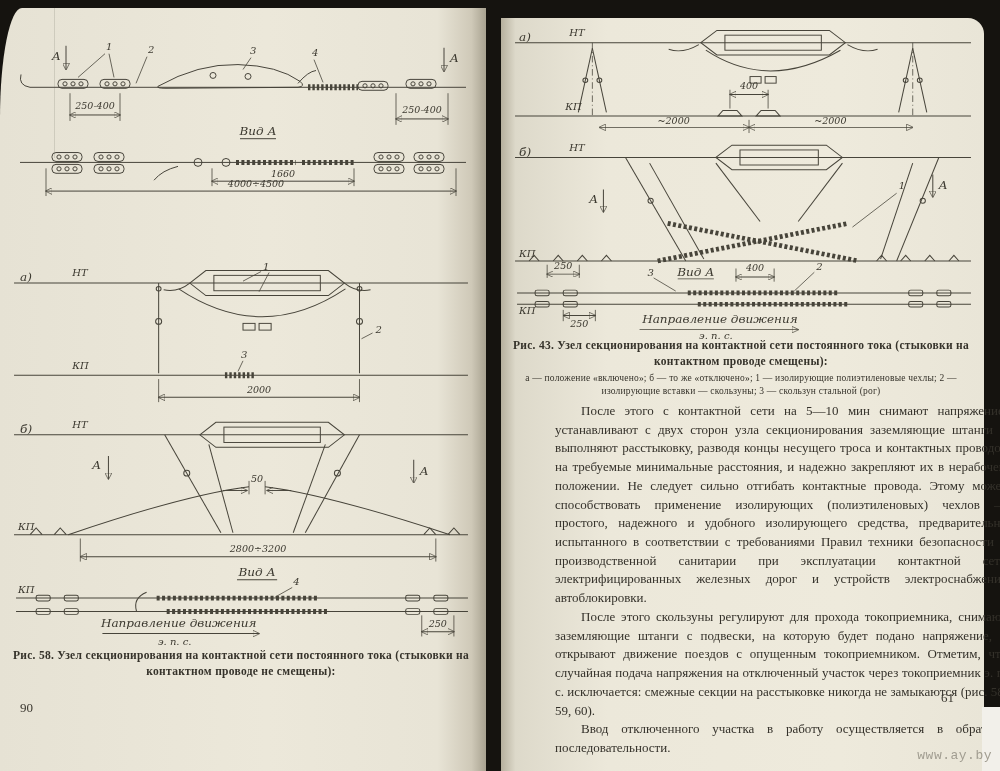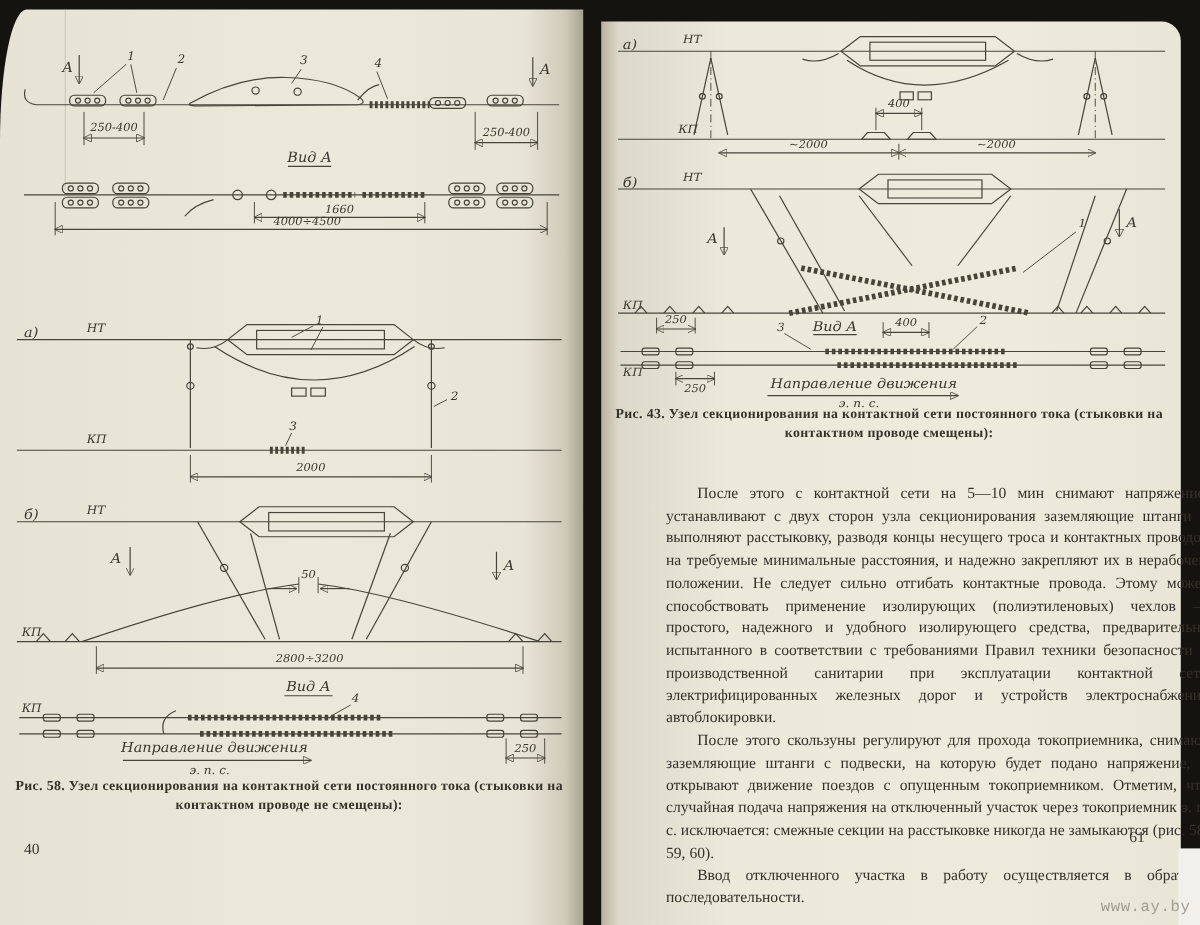--- a/index.html
+++ b/index.html
@@ -214,21 +214,21 @@
       <line class="ld" x1="414" y1="370" x2="414" y2="392"></line>
         <line class="ld" x1="446" y1="370" x2="446" y2="392"></line>
       <line x1="414" y1="387" x2="446" y2="387" marker-start="url(#arr)" marker-end="url(#arr)"></line>
       <text class="dim" x="430" y="382" text-anchor="middle">250</text>
     </svg>
 
     <div class="cap" style="left:8px;top:640px;width:466px">
       <div class="t">Рис. 58. Узел секционирования на контактной сети постоянного тока (стыковки на контактном проводе не смещены):</div>
     </div>
 
-    <div class="pageno" style="left:20px;top:692px">40</div>
+    <div class="pageno" style="left:20px;top:692px">90</div>
   </div>
 
   <div class="page page-right">
 
     <svg class="fig" style="left:6px;top:4px" width="472" height="318" viewBox="0 0 470 338" preserveAspectRatio="none">
       <text class="sub" x="12" y="20">а)</text>
       <text x="62" y="15">НТ</text>
       <line x1="8" y1="22" x2="462" y2="22"></line>
       <path d="M193,22 L209,9 H321 L337,22 L321,35 H209 Z"></path>
         <rect x="217" y="14" width="96" height="16"></rect>
@@ -323,20 +323,21 @@
       <line x1="56" y1="312" x2="88" y2="312" marker-start="url(#arr)" marker-end="url(#arr)"></line>
       <text class="dim" x="72" y="324" text-anchor="middle">250</text>
       <text x="12" y="310">КП</text>
       <text class="sub" x="212" y="320" text-anchor="middle">Направление движения</text>
       <line x1="132" y1="327" x2="290" y2="327" marker-end="url(#arr)"></line>
       <text x="208" y="337" text-anchor="middle">э. п. с.</text>
     </svg>
 
     <div class="cap" style="left:6px;top:320px;width:468px">
       <div class="t">Рис. 43. Узел секционирования на контактной сети постоянного тока (стыковки на контактном проводе смещены):</div>
+      <div class="l">а — положение «включено»; б — то же «отключено»; 1 — изолирующие полиэтиленовые чехлы; 2 — изолирующие вставки — скользуны; 3 — скользун стальной (рог)</div>
     </div>
 
     <div class="bodytext" style="left:14px;top:384px;width:452px">
       <p>После этого с контактной сети на 5—10 мин снимают напряжение, устанавливают с двух сторон узла секционирования заземляющие штанги и выполняют расстыковку, разводя концы несущего троса и контактных проводов на требуемые минимальные расстояния, и надежно закрепляют их в нерабочем положении. Не следует сильно отгибать контактные провода. Этому может способствовать применение изолирующих (полиэтиленовых) чехлов — простого, надежного и удобного изолирующего средства, предварительно испытанного в соответствии с требованиями Правил техники безопасности и производственной санитарии при эксплуатации контактной сети электрифицированных железных дорог и устройств электроснабжения автоблокировки.</p>
       <p>После этого скользуны регулируют для прохода токоприемника, снимают заземляющие штанги с подвески, на которую будет подано напряжение, и открывают движение поездов с опущенным токоприемником. Отметим, что случайная подача напряжения на отключенный участок через токоприемник э. п. с. исключается: смежные секции на расстыковке никогда не замыкаются (рис. 58, 59, 60).</p>
       <p>Ввод отключенного участка в работу осуществляется в обратной последовательности.</p>
     </div>
 
     <div class="pageno" style="left:440px;top:672px">61</div>
   </div>

